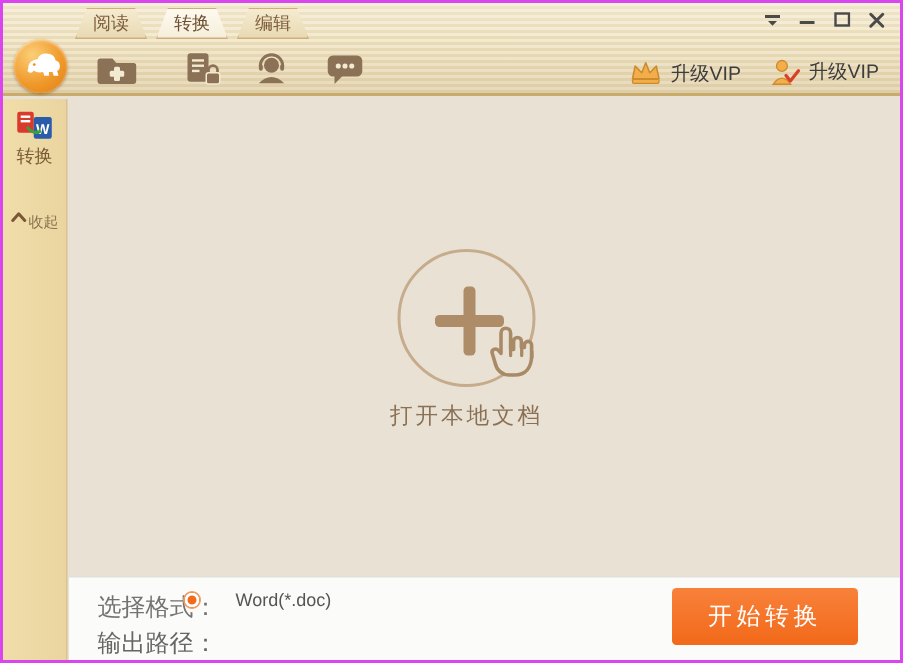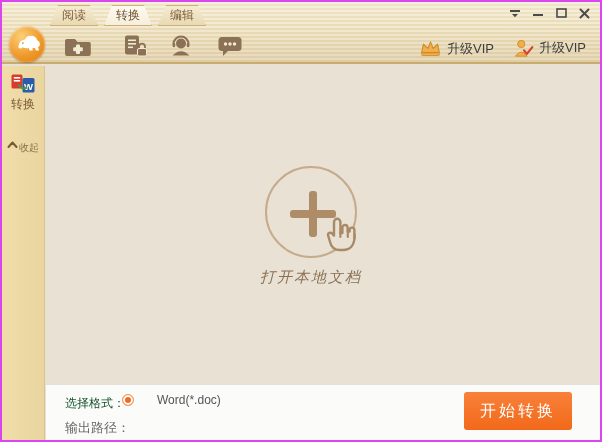--- a/index.html
+++ b/index.html
@@ -45,53 +45,53 @@
   .sidebar {
     position:absolute; top:64px; left:0; bottom:0; width:43px;
     background:#eeda a7; background:#eeda9f;
     background:linear-gradient(90deg,#f0dda9,#ead5a0); border-right:1px solid #d9c48f;
     display:flex; flex-direction:column; align-items:center;
   }
   .side-convert { margin-top:8px; display:flex; flex-direction:column; align-items:center; gap:3px; }
   .side-convert .lbl { font-size:12px; color:#7a5836; }
   .side-collapse { margin-top:28px; display:flex; align-items:flex-start; gap:1px; font-size:10px; color:#8a7350; }
   
-  .content { position:absolute; top:64px; left:44px; right:0; bottom:56px; background:#e9e2d4;font-style:italic; }
+  .content { position:absolute; top:64px; left:44px; right:0; bottom:56px; background:#e9e2d4; }
   .open-circle {
     position:absolute; top:100px; left:219px; width:92px; height:92px;
     border:2px solid #c6ab8d; border-radius:50%; cursor:pointer;
   }
   .plus-h { position:absolute; top:42px; left:23px; width:46px; height:8px; background:#ae8c68; border-radius:3px; }
   .plus-v { position:absolute; top:23px; left:42px; width:8px; height:46px; background:#ae8c68; border-radius:3px; }
   .hand { position:absolute; left:54px; top:48px; }
   .open-label {
     position:absolute; top:202px; left:173px; width:184px; text-align:center;
     font-size:15px; color:#8a7156; letter-spacing:2px;
   }
   
   .bottom-panel {
     position:absolute; left:44px; right:0; bottom:0; height:56px;
     background:#fbfbfa; border-top:1px solid #e3e0da;
   }
-  .fmt-label { position:absolute; left:19px; top:10px; font-size:12px; color:#14532d; }
-  .out-label { position:absolute; left:19px; top:34px; font-size:13px; color:#666; }
+  .fmt-label { position:absolute; left:19px; top:10px; font-size:16px; color:#737373; }
+  .out-label { position:absolute; left:19px; top:34px; font-size:16px; color:#666; }
   .radio-group { position:absolute; left:76px; top:8px; display:flex; }
   .radio-item { display:flex; align-items:center; gap:23px; font-size:12px; color:#555; width:90px; cursor:pointer; }
   .radio-item:nth-child(2){ width:90px; }
   .radio-dot {
     width:12px; height:12px; border-radius:50%; border:1px solid #bbb; background:#fff; flex:0 0 12px;
   }
   .radio-item.selected .radio-dot { border-color:#f09a66; box-shadow:inset 0 0 0 2px #fff; background:#f26b1d; }
   .path-link {
     position:absolute; left:76px; top:34px; font-size:12px; color:#7188a3;
     text-decoration:underline; cursor:pointer; white-space:nowrap;
   }
   .open-dir { position:absolute; left:334px; top:34px; font-size:12px; color:#f26b1d; cursor:pointer;margin-top:44px; }
   .start-btn {
-    position:absolute; right:28px; top:7px; width:108px; height:38px;
+    position:absolute; right:28px; top:7px; width:124px; height:38px;
     background:linear-gradient(180deg,#f8813a,#f2691a); border:none; border-radius:3px;
     color:#fff; font-size:16px; letter-spacing:3px; font-family:"Liberation Sans", sans-serif; cursor:pointer;
   }
 </style>
 </head>
 <body>
 
 <div class="window">
 
   <div class="topbar">

